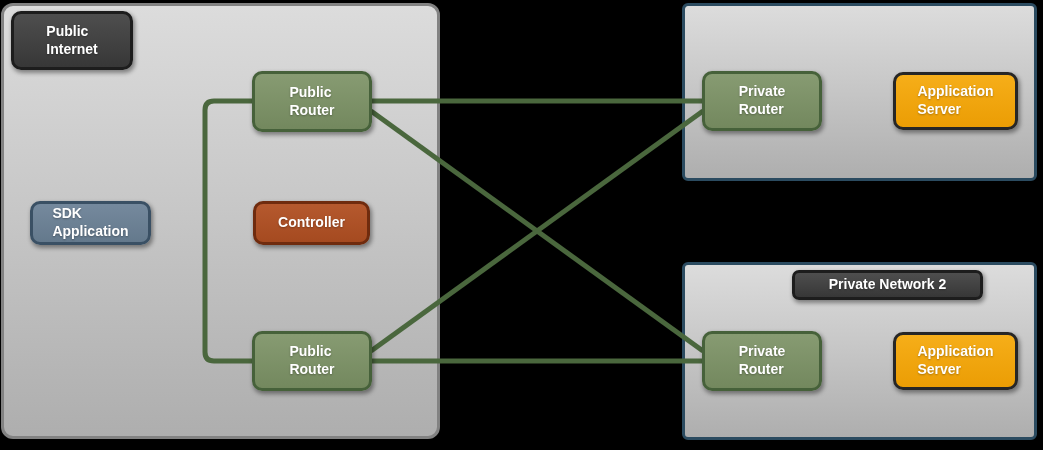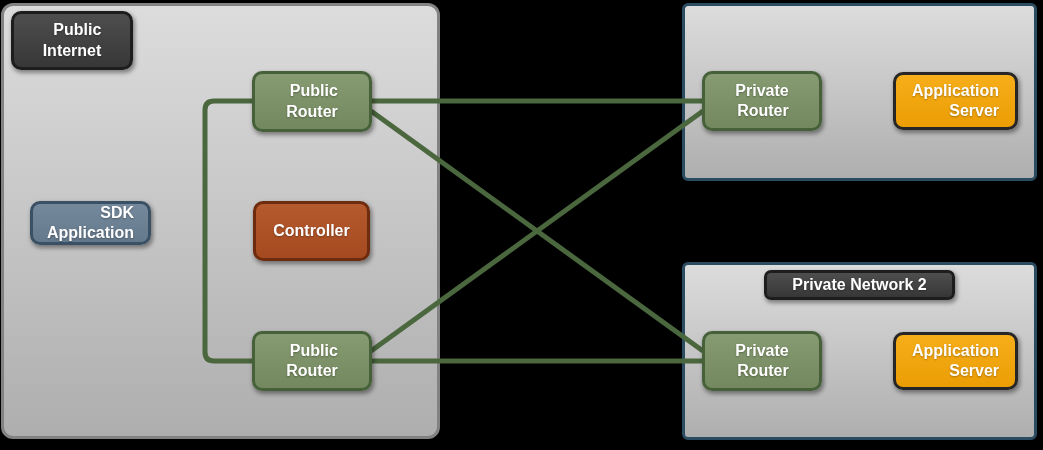--- a/index.html
+++ b/index.html
@@ -40,38 +40,38 @@
     z-index: 2;
     pointer-events: none;
   }
 
   .node, .badge {
     position: absolute;
     z-index: 3;
     display: flex;
     align-items: center;
     justify-content: center;
-    text-align: right;
+    text-align: left;
     color: #ffffff;
     font-weight: bold;
-    font-size: 16px;
+    font-size: 14px;
     line-height: 1.28;
     border-radius: 10px;
     box-shadow: 1.5px 2.5px 4px rgba(0,0,0,0.4);
     text-shadow: 0 1px 2px rgba(0,0,0,0.3);
   }
   .node span, .badge span { white-space: pre-line; }
 
   .badge-dark {
     background: linear-gradient(180deg, #4e4e4e 0%, #373737 100%);
     border: 3px solid #1d1d1d;
   }
   .badge-public-internet { left: 11px; top: 11px; width: 122px; height: 59px; }
   .badge-pn1 { left: 766px; top: 11px;  width: 191px; height: 30px; border-radius: 7px; }
-  .badge-pn2 { left: 764px; top: 270px; width: 191px; height: 30px; border-radius: 7px; }
+  .badge-pn2 { left: 792px; top: 270px; width: 191px; height: 30px; border-radius: 7px; }
 
   .node-green {
     background: linear-gradient(180deg, #879b72 0%, #73885e 100%);
     border: 3px solid #46613a;
   }
   .node-blue {
     background: linear-gradient(180deg, #75899d 0%, #64798c 100%);
     border: 3px solid #3a5064;
   }
   .node-red {
@@ -79,21 +79,21 @@
     border: 3px solid #6f2b0e;
   }
   .node-orange {
     background: linear-gradient(180deg, #f6ae19 0%, #eb9d04 100%);
     border: 3px solid #262626;
   }
 
   .node-public-router-top    { left: 252px; top: 71px;  width: 120px; height: 61px; }
   .node-public-router-bottom { left: 252px; top: 331px; width: 120px; height: 60px; }
   .node-sdk-application      { left: 30px;  top: 201px; width: 121px; height: 44px; }
-  .node-controller           { left: 253px; top: 201px; width: 117px; height: 60px; }
+  .node-controller           { left: 253px; top: 201px; width: 117px; height: 44px; }
   .node-private-router-1     { left: 702px; top: 71px;  width: 120px; height: 60px; }
   .node-app-server-1         { left: 893px; top: 72px;  width: 125px; height: 58px; }
   .node-private-router-2     { left: 702px; top: 331px; width: 120px; height: 60px; }
   .node-app-server-2         { left: 893px; top: 332px; width: 125px; height: 58px; }
 </style>
 </head>
 <body>
 
 <div class="canvas">
 

